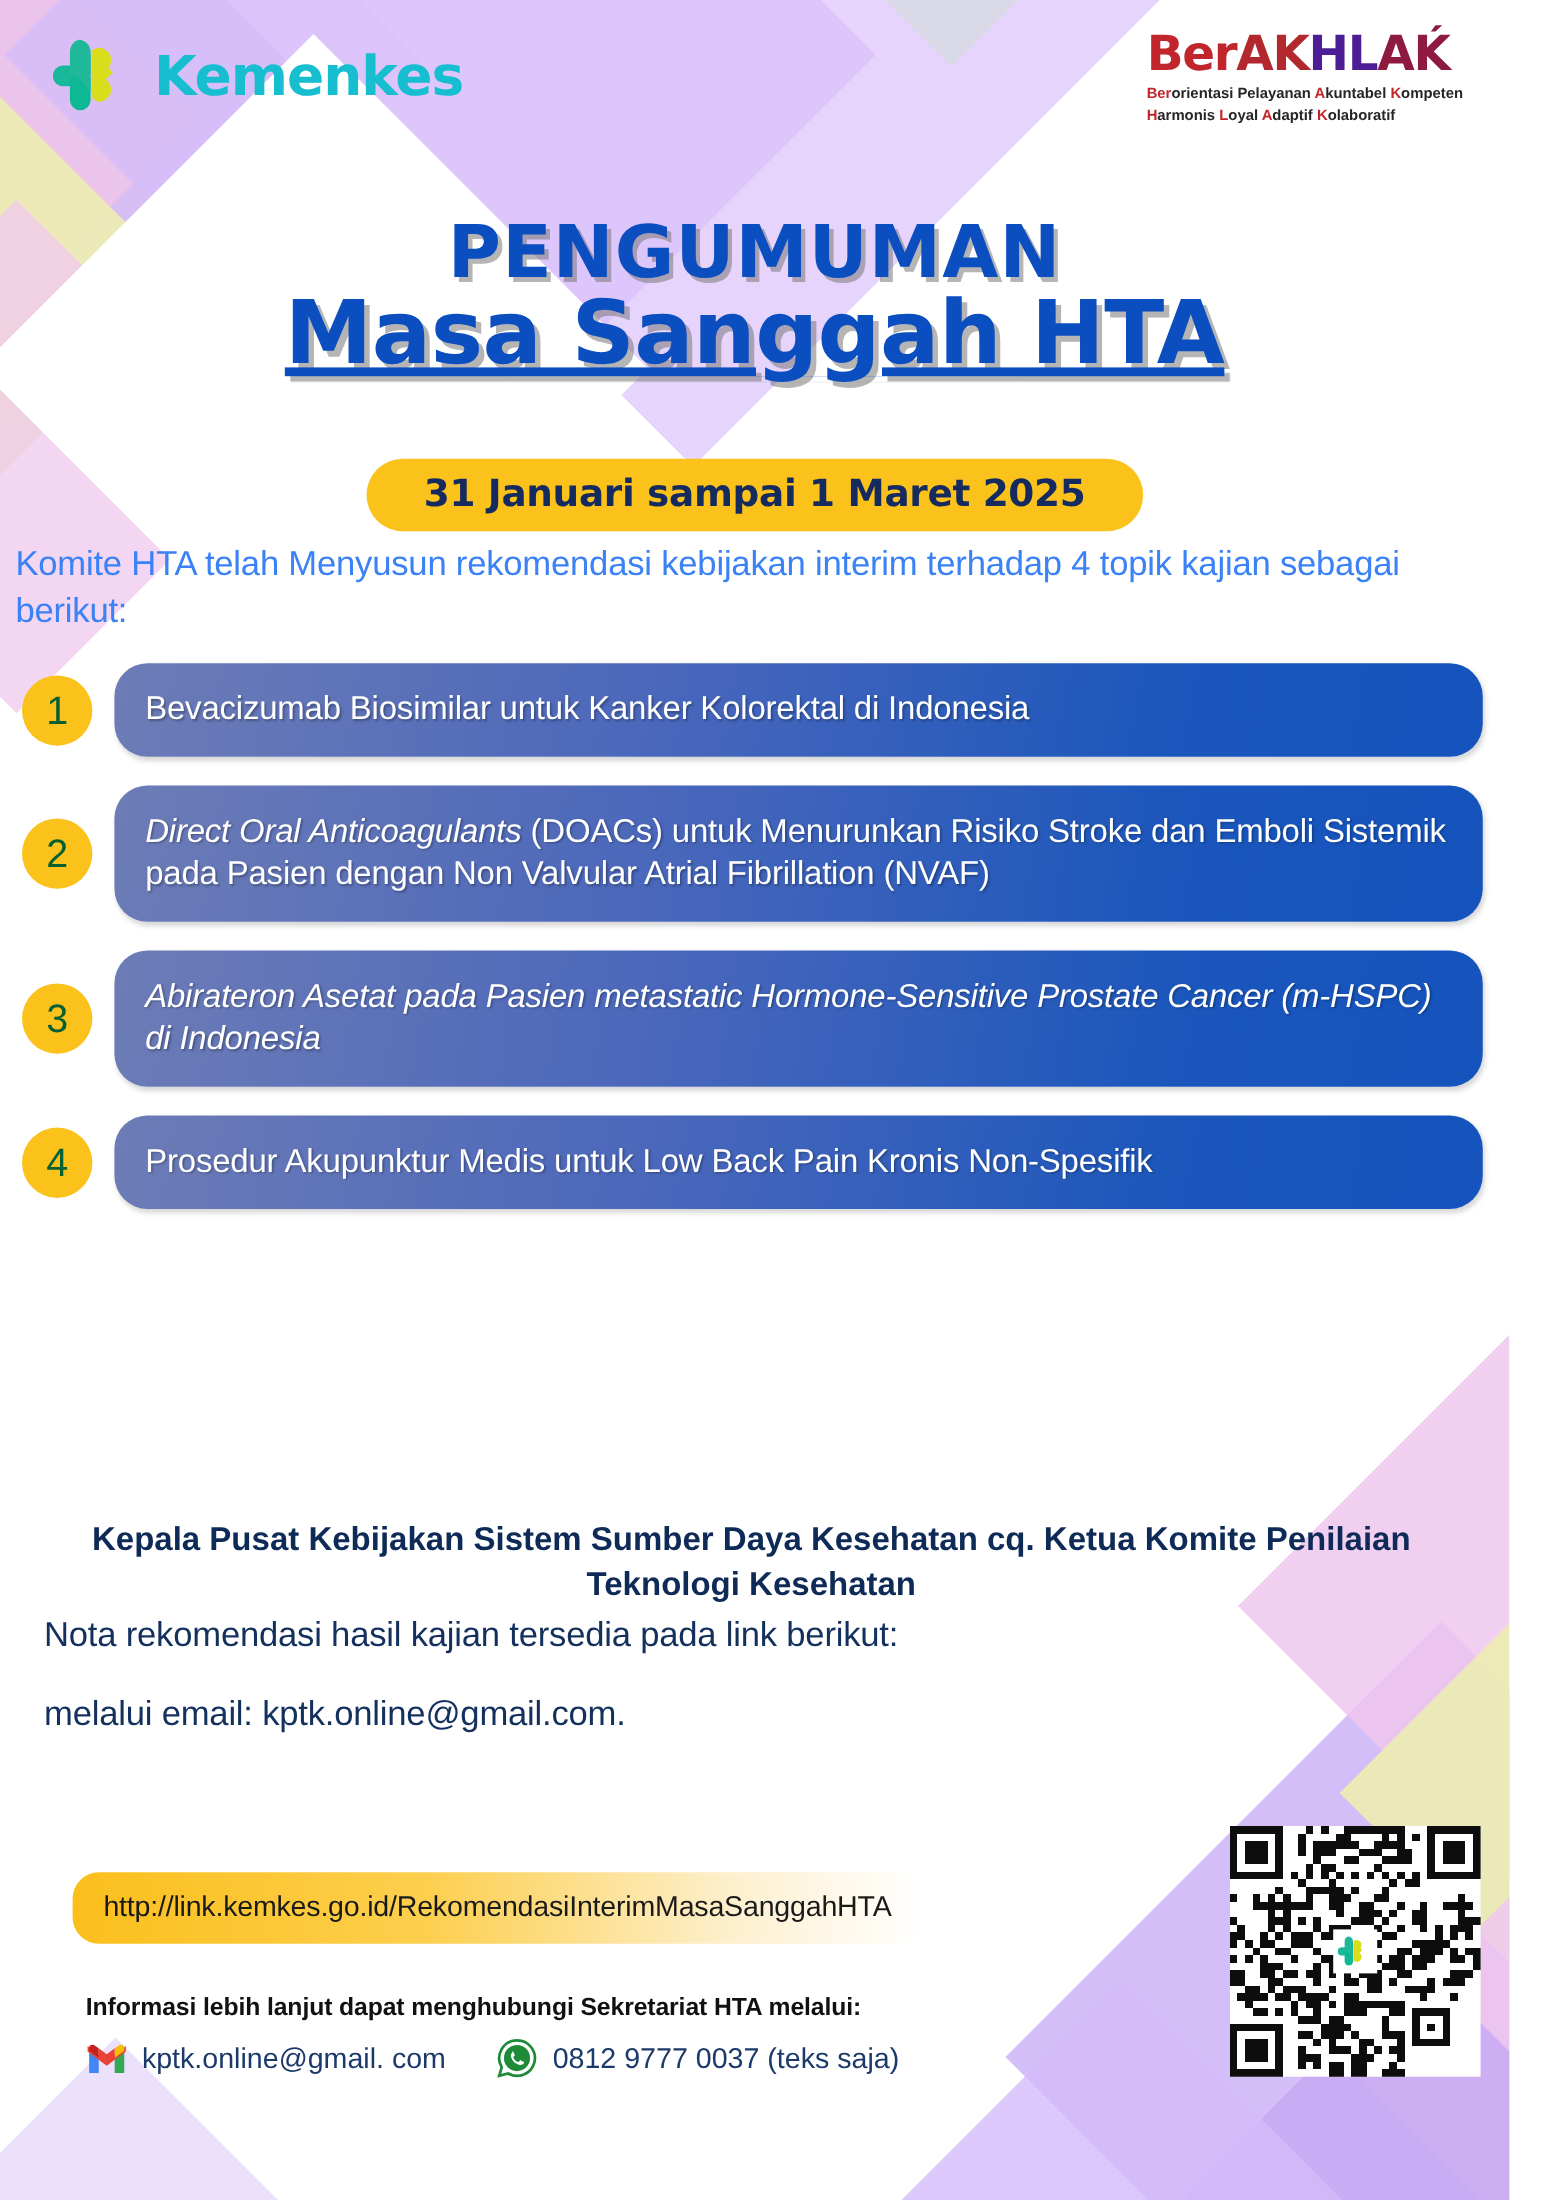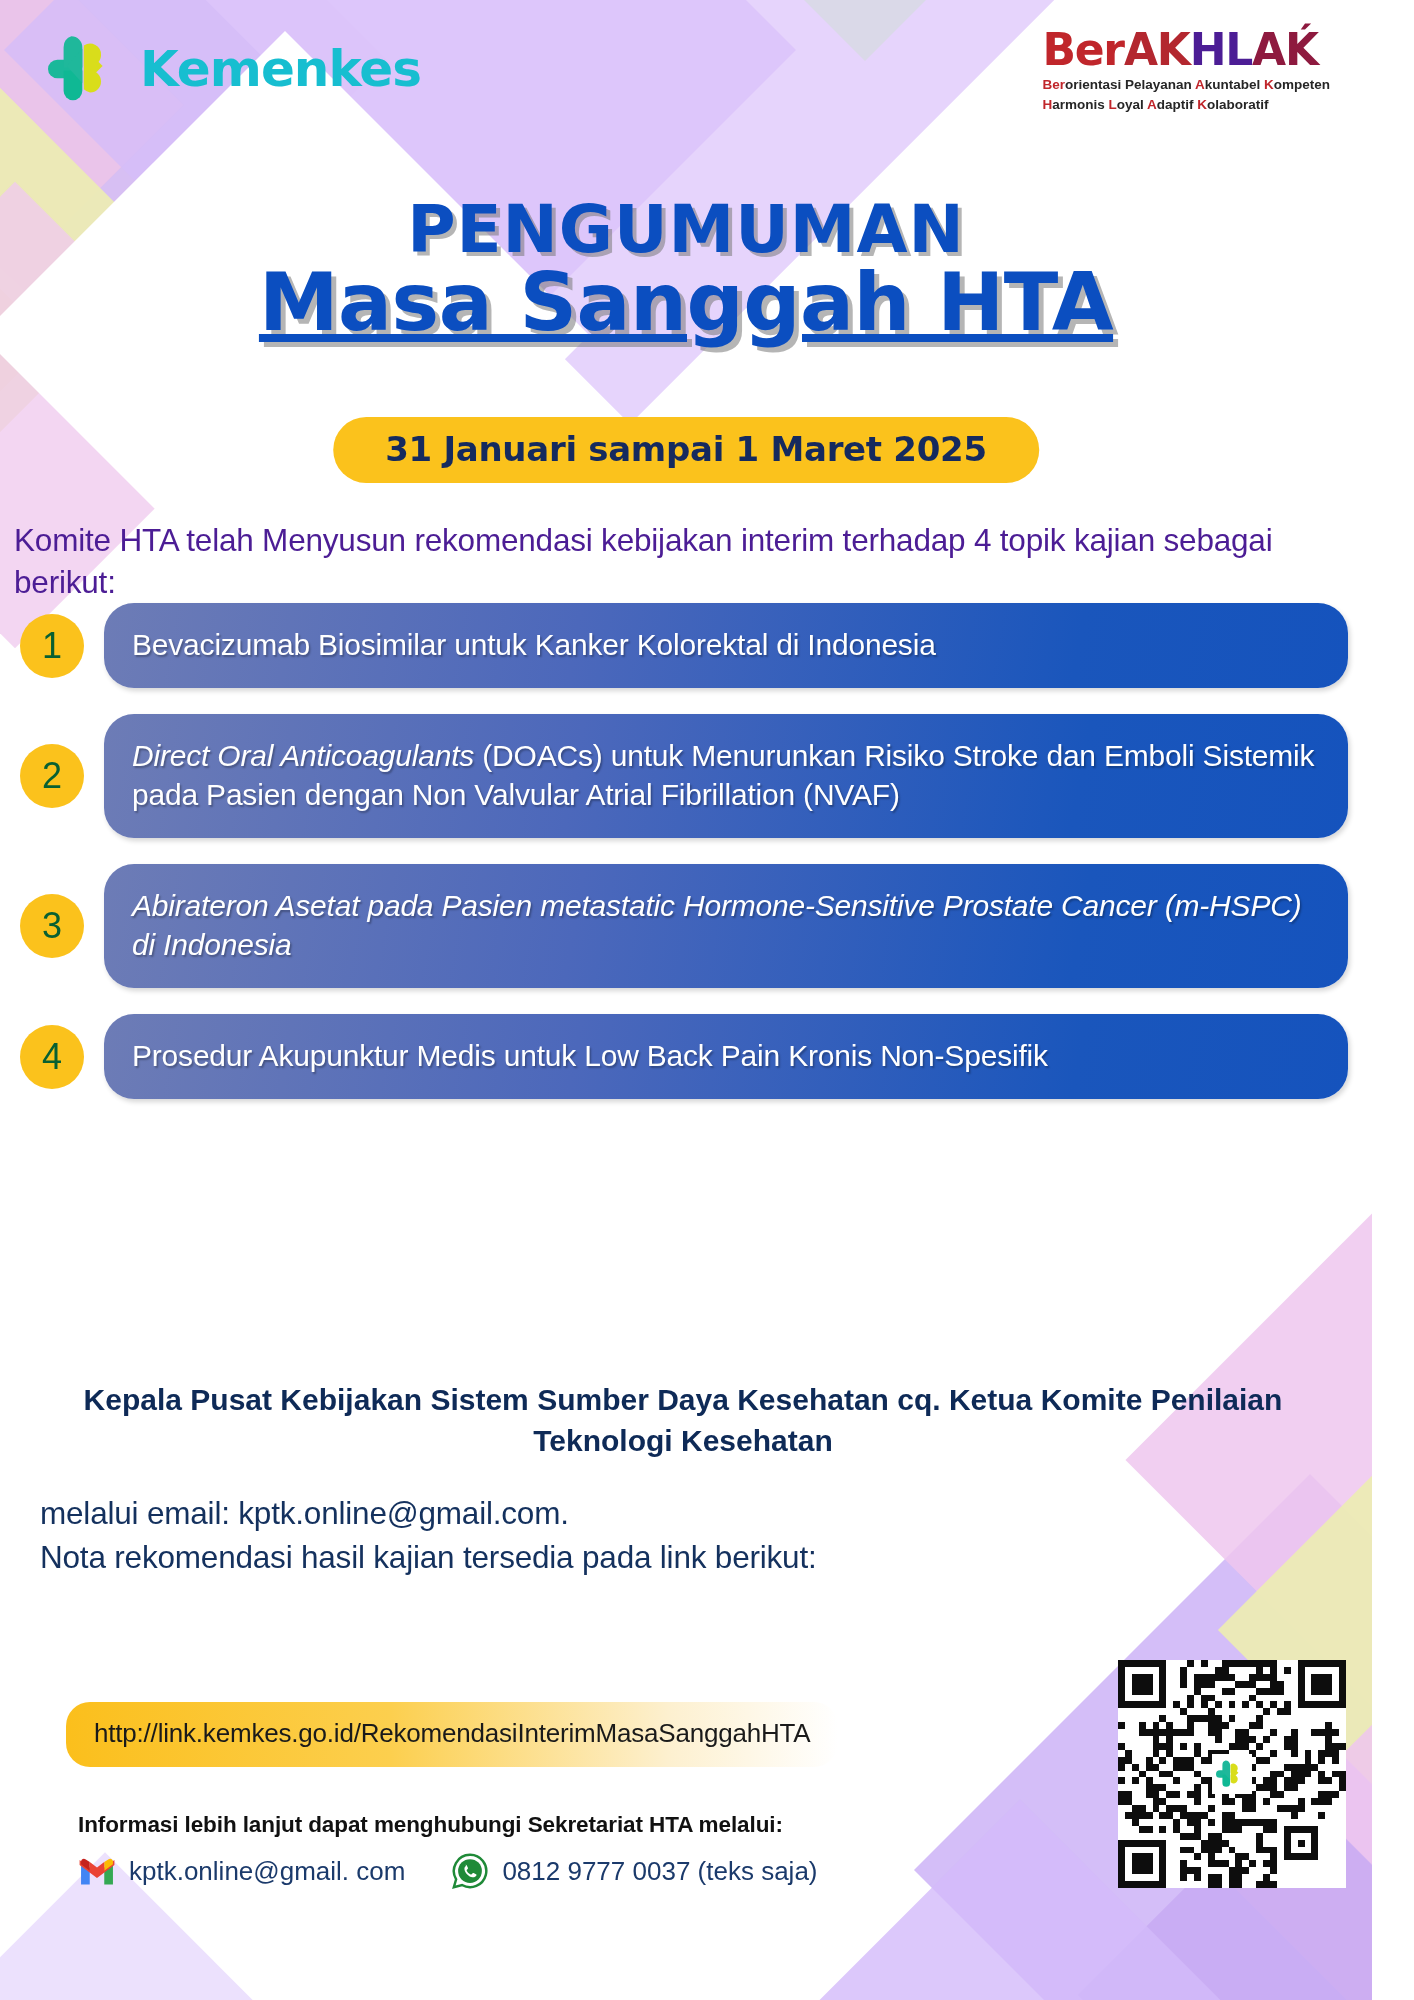--- a/index.html
+++ b/index.html
@@ -91,22 +91,22 @@
     z-index: 5;
   }
   .date-pill span {
     font-family: "DejaVu Sans", sans-serif;
     font-size: 34px; font-weight: 700; color: #152a5e;
     letter-spacing: -0.3px; white-space: nowrap; text-align: center;
   }
 
   
   .intro {
-    position: absolute; left: 14px; right: 20px; top: 520px;
-    font-size: 31.5px; color: #4c1d95; line-height: 1.33;
+    position: absolute; left: 14px; right: 20px; top: 492px;
+    font-size: 31.5px; color: #3b82f6; line-height: 1.33;
     z-index: 5; letter-spacing: -0.2px;
   }
 
   
   .topics { position: absolute; left: 14px; right: 24px; top: 603px; z-index: 5; }
   .topic-row { position: relative; margin-bottom: 26px; }
   .num-circle {
     position: absolute; left: 6px; top: 50%;
     transform: translateY(-50%);
     width: 64px; height: 64px;
@@ -302,22 +302,22 @@
       </div>
       <div class="topic-box">
         <div class="topic-text"><span>Prosedur Akupunktur Medis untuk Low Back Pain Kronis Non-Spesifik</span></div>
       </div>
     </div>
 
   </div>
 
   <div class="closing">
     <div class="addressee">Kepala Pusat Kebijakan Sistem Sumber Daya Kesehatan cq. Ketua Komite Penilaian Teknologi Kesehatan</div>
+    <div class="closing-p2" style="margin-top:2px;">Nota rekomendasi hasil kajian tersedia pada link berikut:</div>
     <div class="closing-p2">melalui email: kptk.online@gmail.com.</div>
-    <div class="closing-p2" style="margin-top:2px;">Nota rekomendasi hasil kajian tersedia pada link berikut:</div>
   </div>
 
   <div class="link-pill">
     <span>http://link.kemkes.go.id/RekomendasiInterimMasaSanggahHTA</span>
   </div>
 
   <div class="footer">
     <div class="footer-head">Informasi lebih lanjut dapat menghubungi Sekretariat HTA melalui:</div>
     <div class="footer-row">
 

